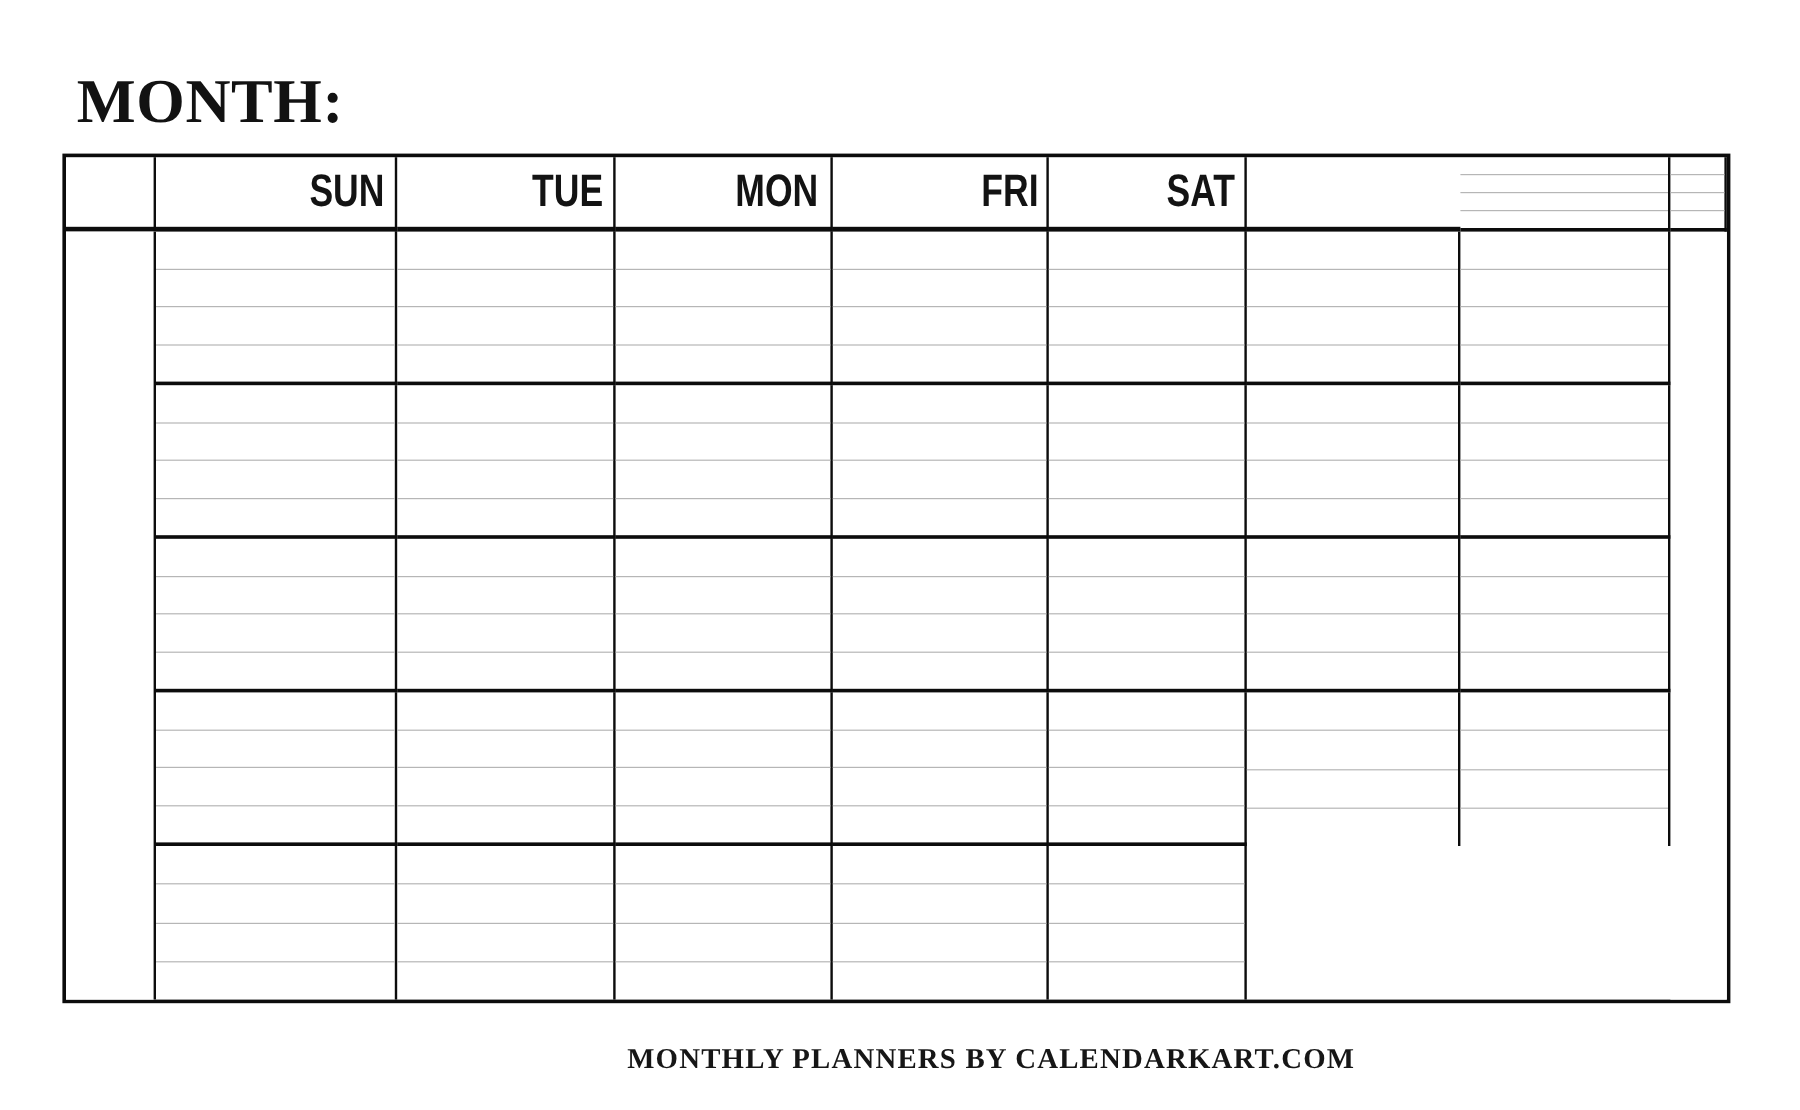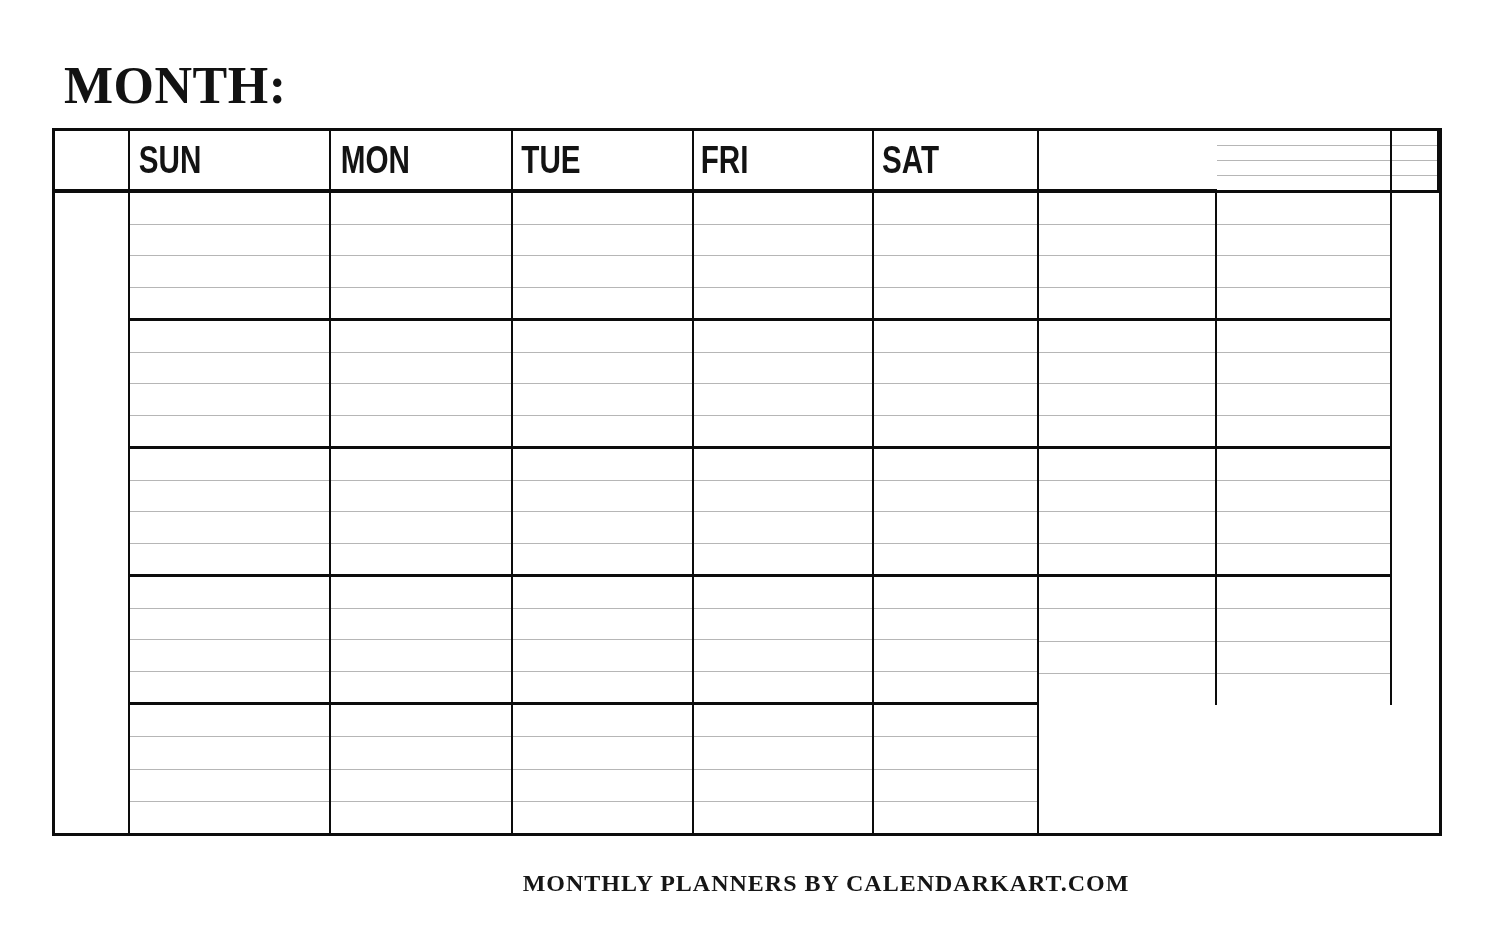--- a/index.html
+++ b/index.html
@@ -40,21 +40,21 @@
     grid-auto-flow: row;
     background: #ffffff;
   }
 
   .hcell {
     box-sizing: border-box;
     border-right: 2px solid #0c0c0c;
     border-bottom: 4px solid #0c0c0c;
     display: flex;
     align-items: center;
-    justify-content: flex-start;
+    justify-content: flex-end;
     overflow: hidden;
   }
   .hcell.last-col { border-right: none; }
 
   .day-label {
     display: inline-block;
     font-weight: 700;
     font-size: 38px;
     color: #131313;
     transform: scaleX(0.78);
@@ -95,24 +95,24 @@
 <body>
 
 <div class="page-title">MONTH:</div>
 
 <div class="calendar">
   <div class="hcell"></div>
   <div class="hcell">
     <span class="day-label">SUN</span>
   </div>
   <div class="hcell">
+    <span class="day-label">TUE</span>
+  </div>
+  <div class="hcell">
     <span class="day-label">MON</span>
-  </div>
-  <div class="hcell">
-    <span class="day-label">TUE</span>
   </div>
   <div class="hcell">
     <span class="day-label">FRI</span>
   </div>
   <div class="hcell">
     <span class="day-label">SAT</span>
   </div>
   <div class="hcell last-col"></div>
 
   <div class="side-cell side-left"></div>

